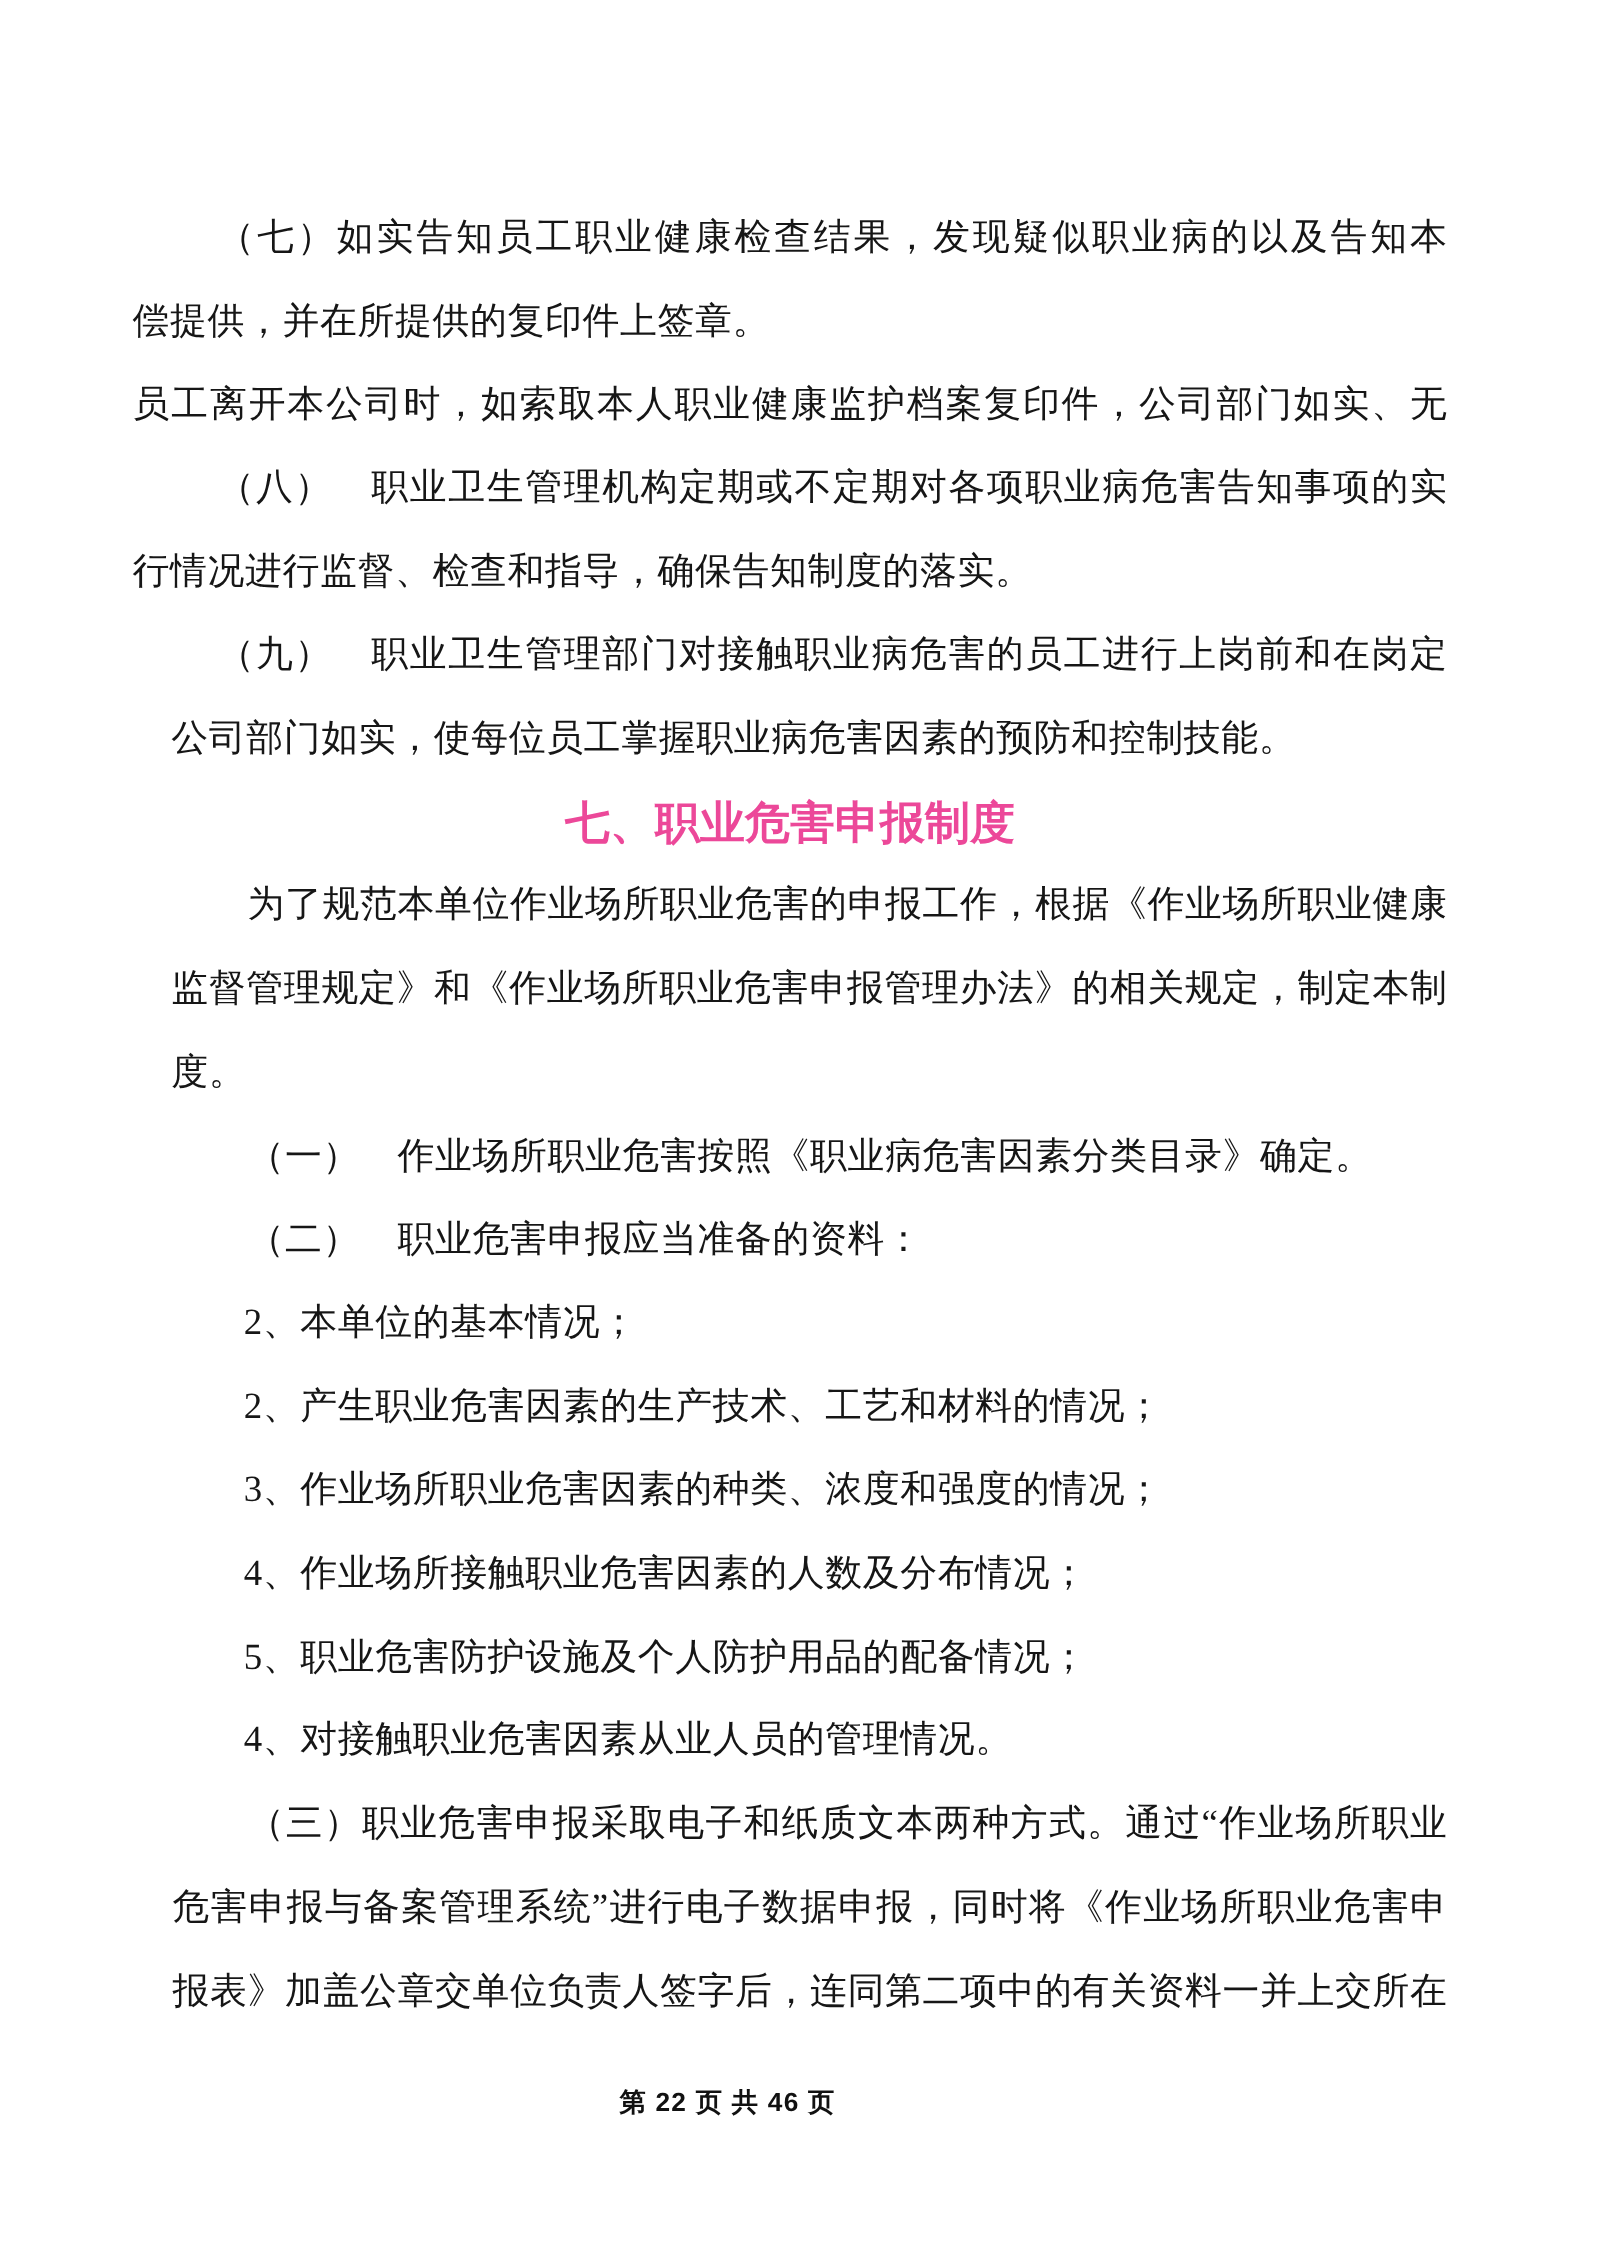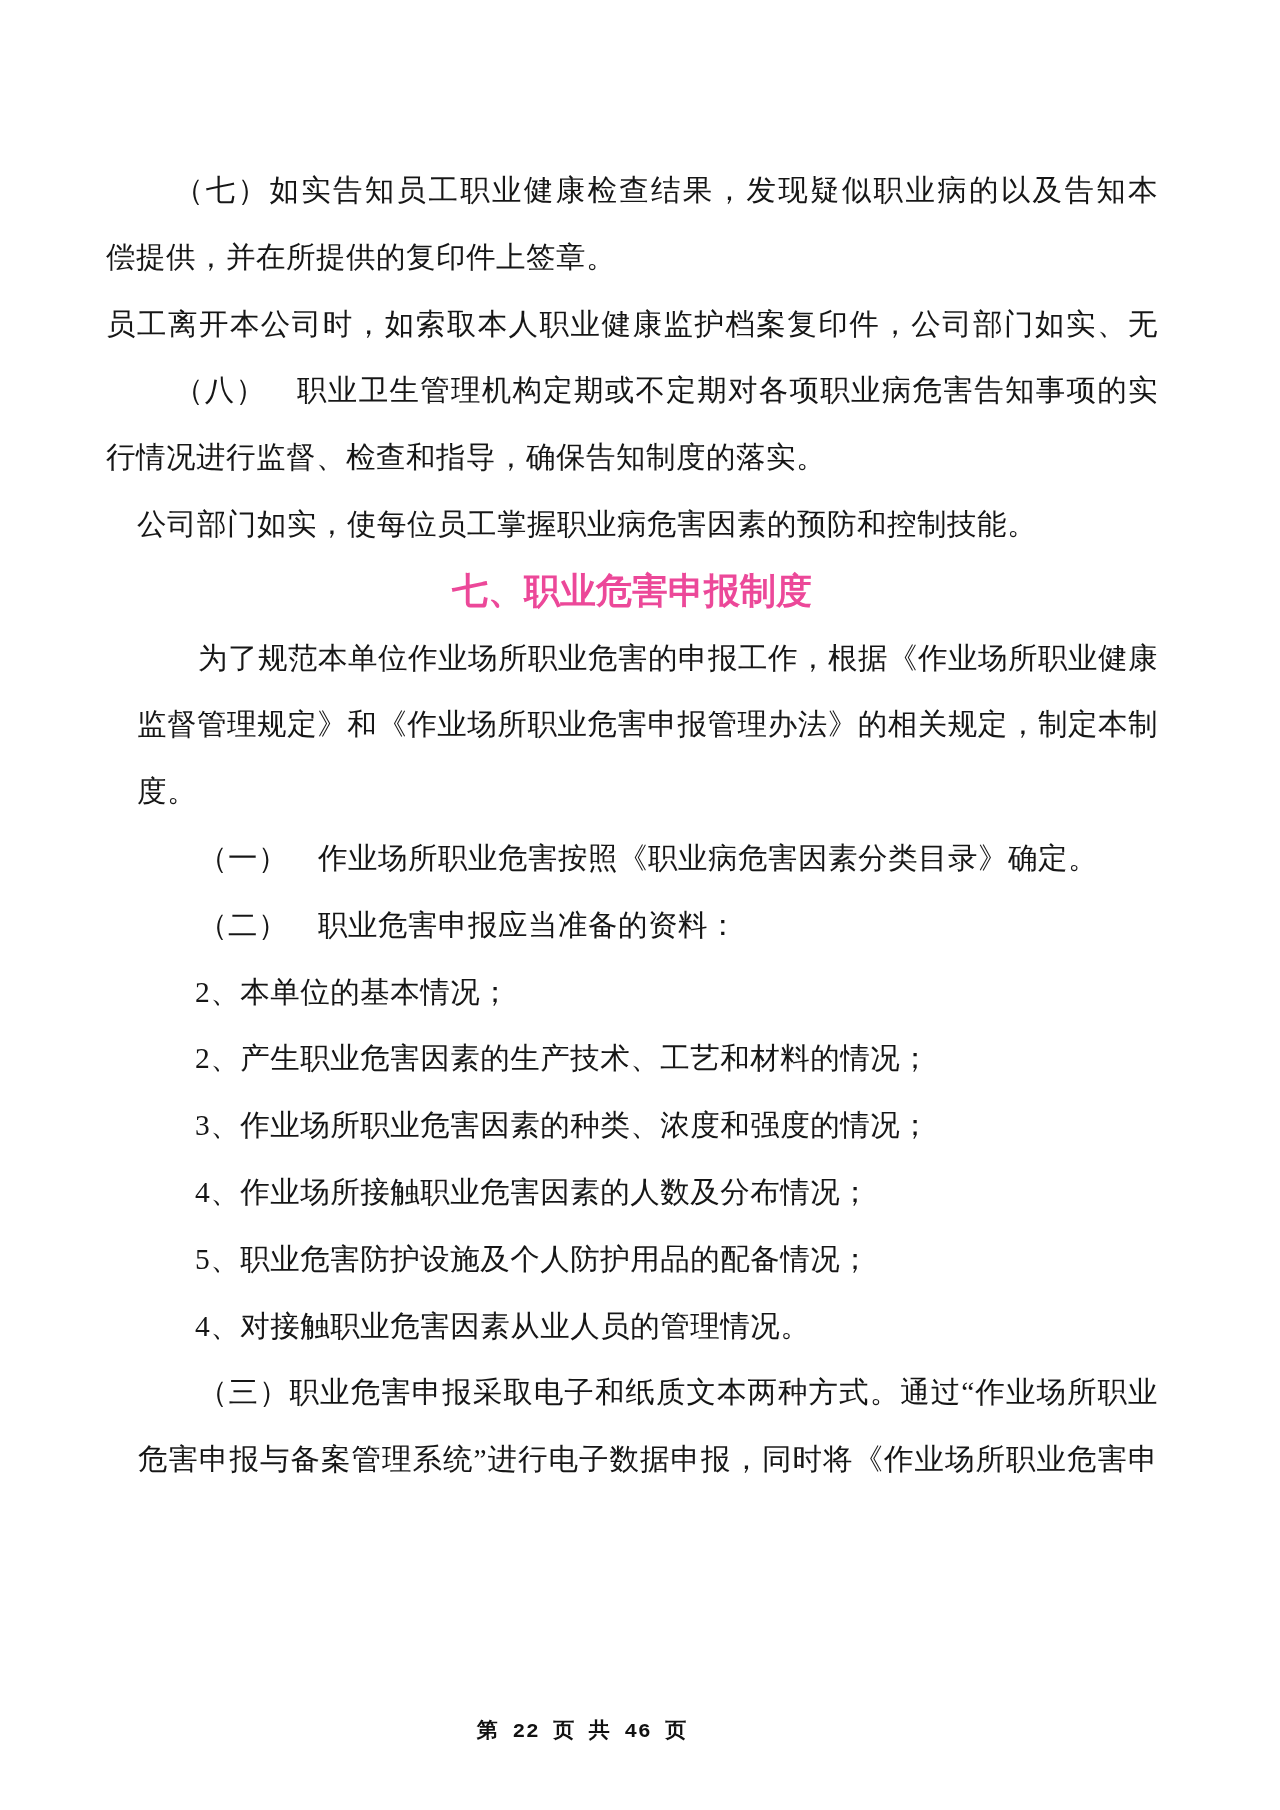--- a/index.html
+++ b/index.html
@@ -45,52 +45,54 @@
     height: 66.8px;
     line-height: 66.8px;
     text-align: center;
     font-family: "Liberation Sans", "DejaVu Sans", sans-serif;
     font-weight: bold;
     font-size: 36px;
     color: #ec4899;
   }
   .footer {
     position: absolute;
-    top: 1718px;
+    top: 1669px;
     left: 0;
     width: 1164px;
     text-align: center;
-    font-family: Liberation Mono, monospace;
+    font-family: Liberation Sans, sans-serif;
     font-weight: bold;
     font-size: 21px;
     line-height: 28px;
     letter-spacing: 1px;
     color: #111111;
   }
 </style>
 </head>
 <body>
 
 <div class="page">
   <div class="doc">
     <div class="line jf i68">（七）如实告知员工职业健康检查结果，发现疑似职业病的以及告知本人。</div>
     <div class="line i0">偿提供，并在所提供的复印件上签章。</div>
     <div class="line jf i0">员工离开本公司时，如索取本人职业健康监护档案复印件，公司部门如实、无</div>
     <div class="line jf i68">（八）　职业卫生管理机构定期或不定期对各项职业病危害告知事项的实</div>
     <div class="line i0">行情况进行监督、检查和指导，确保告知制度的落实。</div>
+    <div class="line jf i68">（九）　职业卫生管理部门对接触职业病危害的员工进行上岗前和在岗定</div>
     <div class="line i31">公司部门如实，使每位员工掌握职业病危害因素的预防和控制技能。</div>
     <div class="heading">七、职业危害申报制度</div>
     <div class="line jf i92">为了规范本单位作业场所职业危害的申报工作，根据《作业场所职业健康</div>
     <div class="line jf i31">监督管理规定》和《作业场所职业危害申报管理办法》的相关规定，制定本制</div>
     <div class="line i31">度。</div>
     <div class="line i92">（一）　作业场所职业危害按照《职业病危害因素分类目录》确定。</div>
     <div class="line i92">（二）　职业危害申报应当准备的资料：</div>
     <div class="line i89">2、本单位的基本情况；</div>
     <div class="line i89">2、产生职业危害因素的生产技术、工艺和材料的情况；</div>
     <div class="line i89">3、作业场所职业危害因素的种类、浓度和强度的情况；</div>
     <div class="line i89">4、作业场所接触职业危害因素的人数及分布情况；</div>
     <div class="line i89">5、职业危害防护设施及个人防护用品的配备情况；</div>
     <div class="line i89">4、对接触职业危害因素从业人员的管理情况。</div>
     <div class="line jf i92">（三）职业危害申报采取电子和纸质文本两种方式。通过“作业场所职业</div>
     <div class="line jf i32">危害申报与备案管理系统”进行电子数据申报，同时将《作业场所职业危害申</div>
+    <div class="line jf i32">报表》加盖公章交单位负责人签字后，连同第二项中的有关资料一并上交所在</div>
   </div>
   <div class="footer">第 22 页 共 46 页</div>
 </div>
 
 </body></html>

